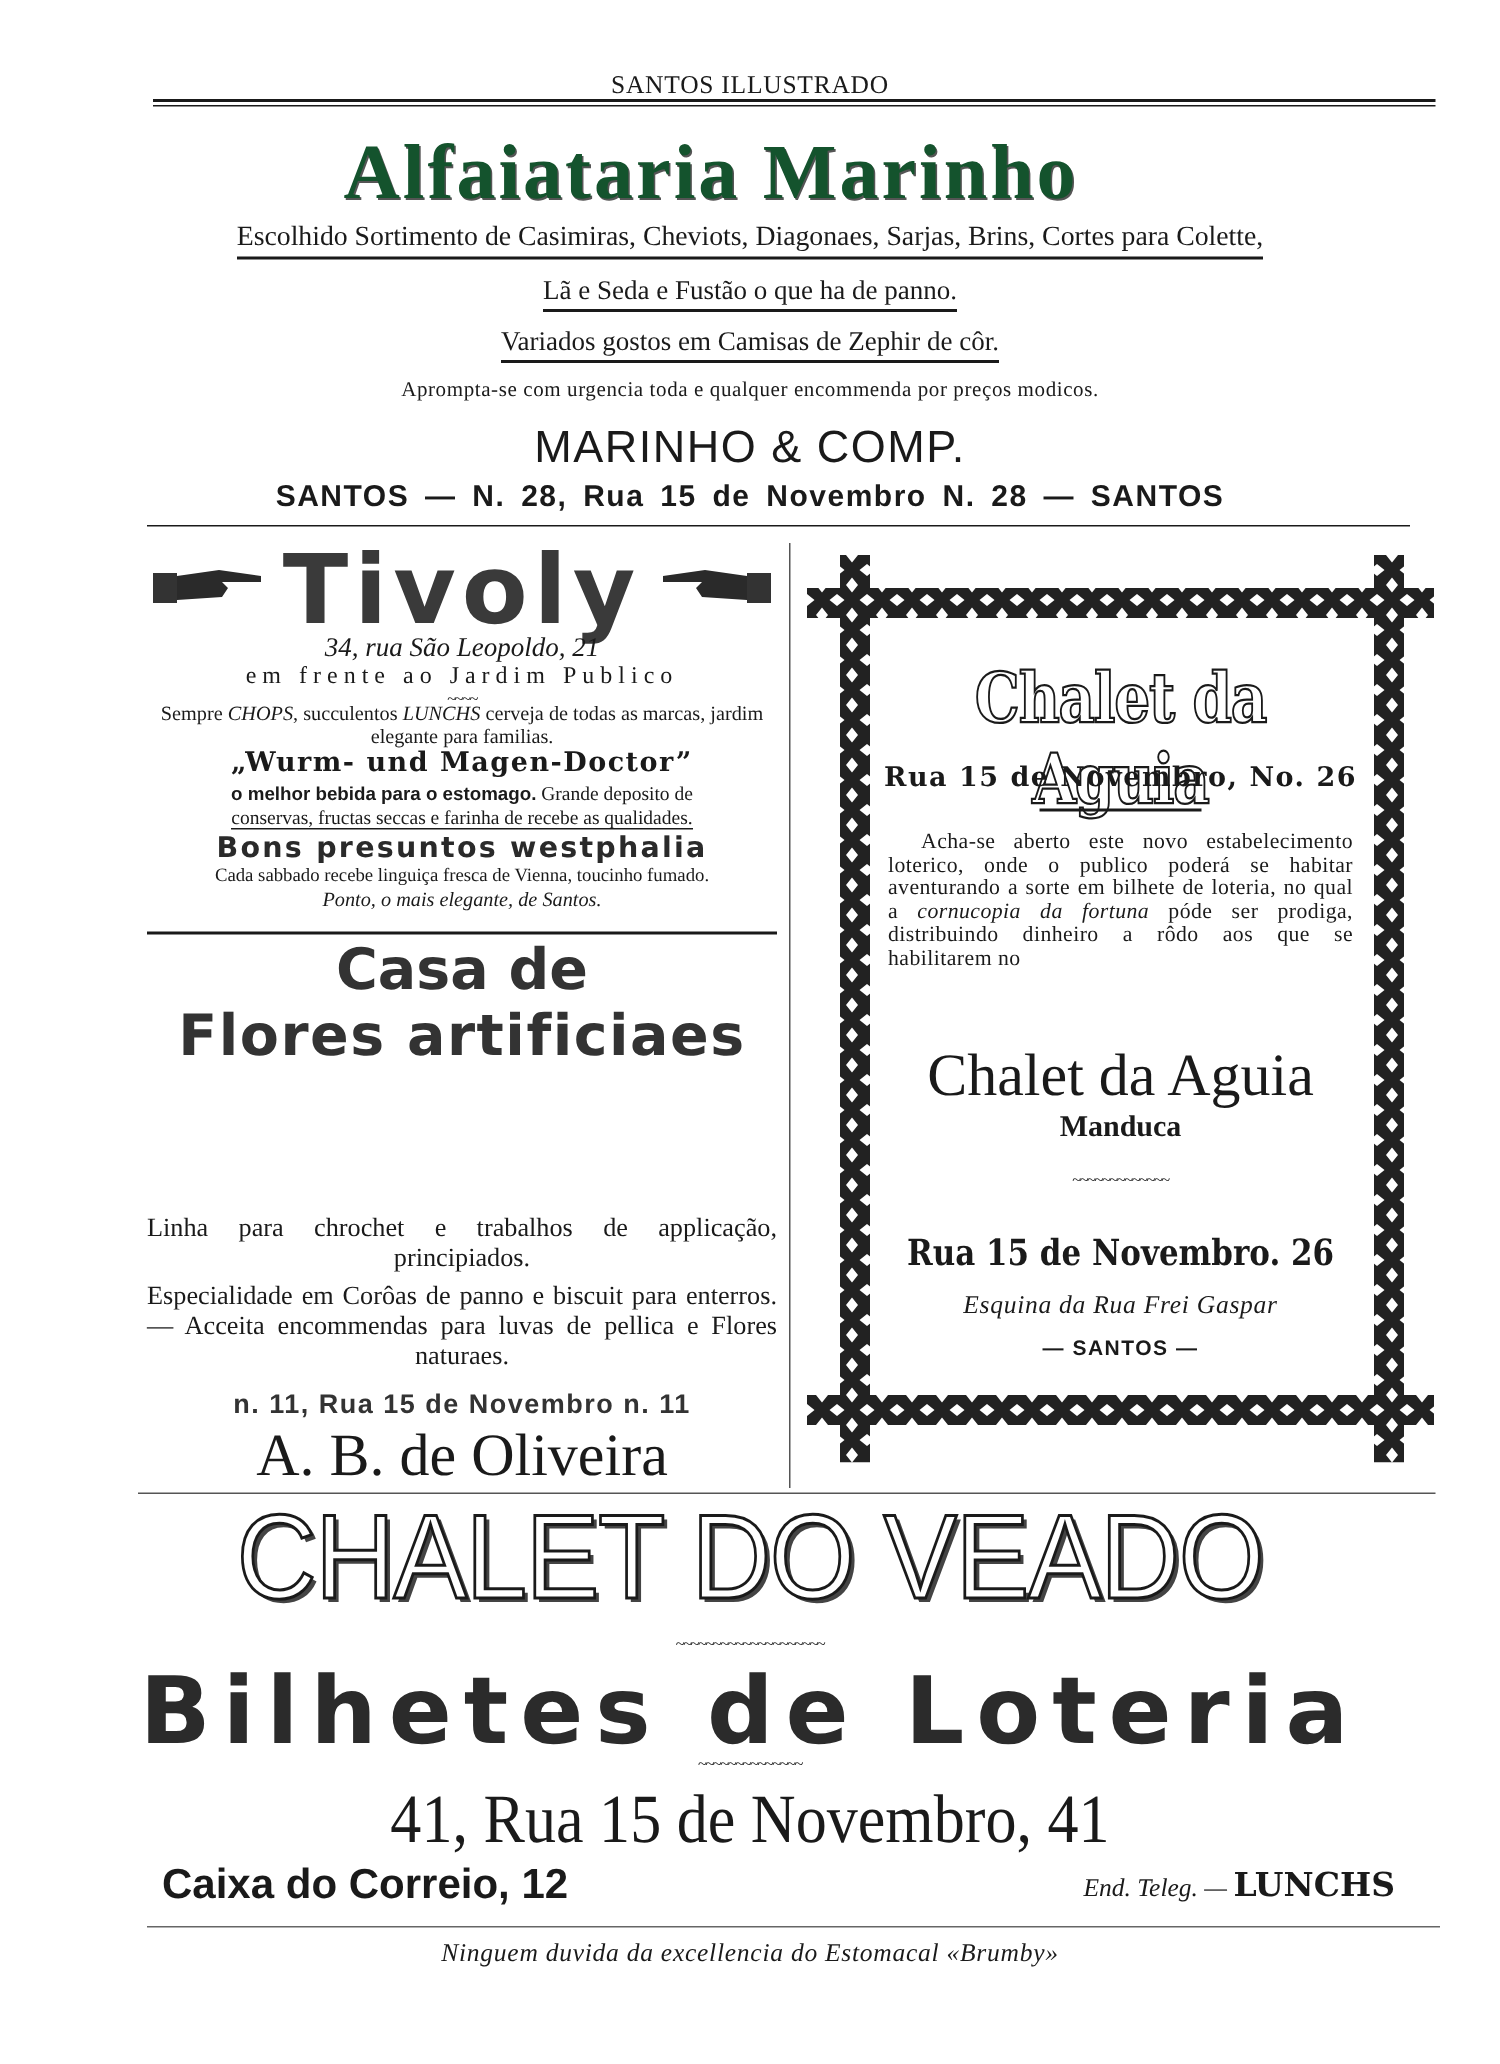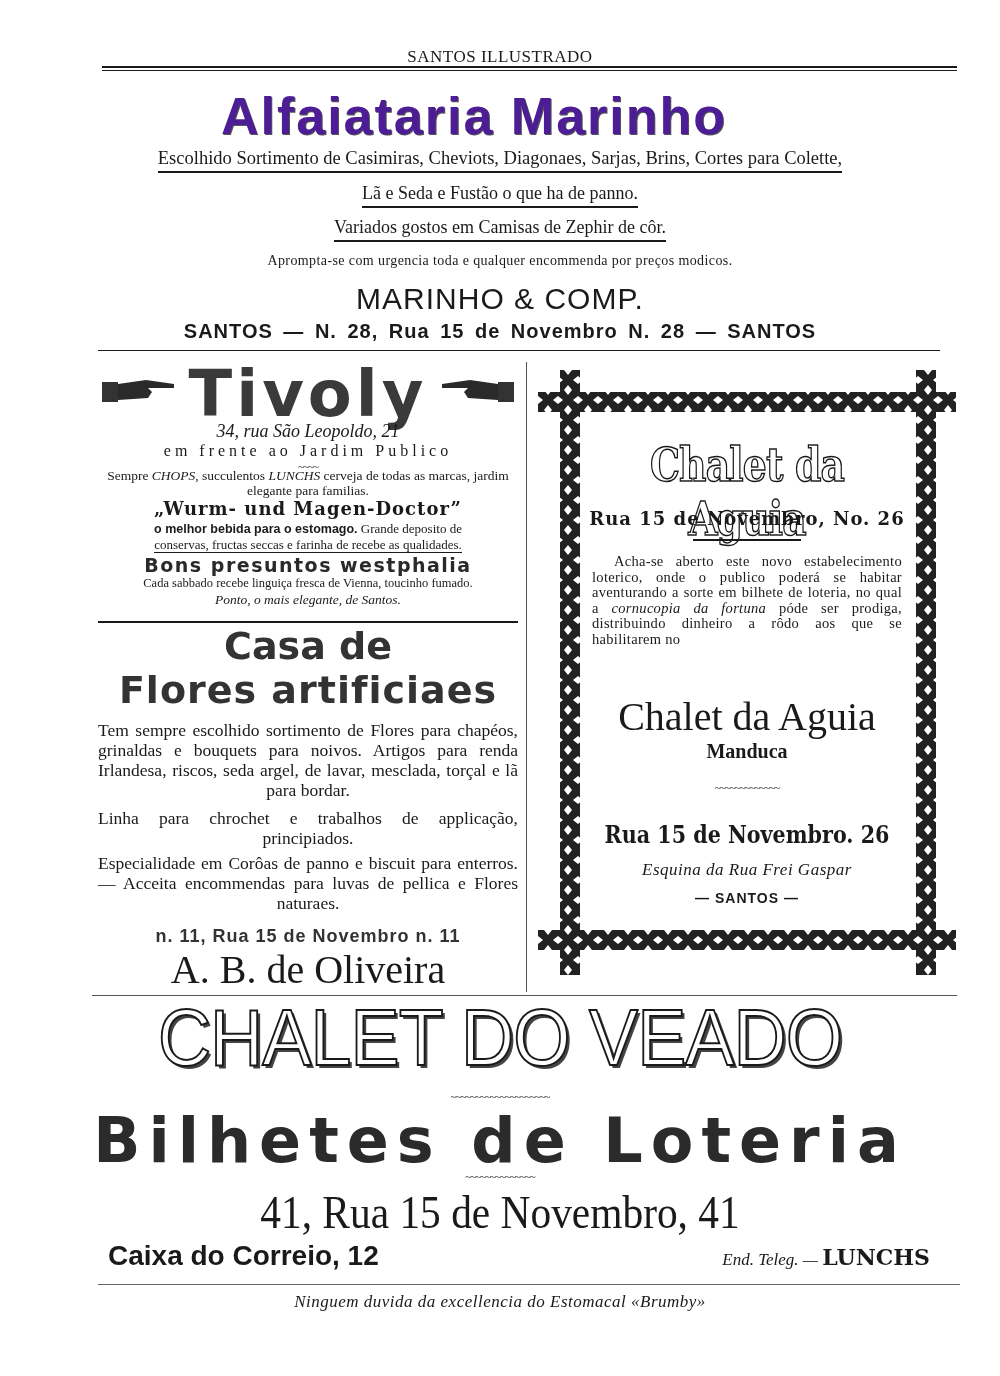--- a/index.html
+++ b/index.html
@@ -3,21 +3,21 @@
 <meta charset="utf-8">
 <style>
   html, body { margin:0; padding:0; background:#ffffff; }
   body { width:1000px; height:1376px; position:relative; overflow:hidden; color:#1a1a1a; font-family:"Liberation Serif", serif; }
   .abs { position:absolute; }
   .center { text-align:center; }
   .rule { position:absolute; background:#1a1a1a; }
 
   
   #running-head { left:0; width:1000px; top:47px; font-size:17px; letter-spacing:0.5px; }
-  #alf-title { left:0; width:948px; top:86px; font-size:52px; font-weight:900; letter-spacing:2px; font-family:Liberation Sans, sans-serif; color:#4c1d95; text-shadow:1px 1px 0 #555; }
+  #alf-title { left:0; width:948px; top:86px; font-size:52px; font-weight:900; letter-spacing:2px; font-family:Liberation Serif, serif; color:#14532d; text-shadow:1px 1px 0 #555; }
   .uline { display:inline-block; border-bottom:2px solid #1a1a1a; padding-bottom:2px; }
   .ad-line { left:0; width:1000px; font-size:18px; font-family:"Liberation Serif", serif; }
   #alf-l1 { top:148px; font-size:18.5px; }
   #alf-l2 { top:183px; }
   #alf-l3 { top:217px; }
   #alf-l4 { top:253px; font-size:14px; letter-spacing:0.4px; }
   #alf-company { top:282px; font-size:30px; font-family:"Liberation Sans", sans-serif; letter-spacing:1px; }
   #alf-address { top:320px; font-size:20px; font-family:"Liberation Sans", sans-serif; font-weight:bold; letter-spacing:1px; word-spacing:4px; }
 
   
@@ -108,21 +108,20 @@
   <div class="abs center" id="tivoly-p2"><span class="sans">o melhor bebida para o estomago.</span><span> Grande deposito de</span><br><span class="ul">conservas, fructas seccas e farinha de recebe as qualidades.</span></div>
   <div class="abs center" id="tivoly-bons">Bons presuntos westphalia</div>
   <div class="abs center" id="tivoly-p3">Cada sabbado recebe linguiça fresca de Vienna, toucinho fumado.</div>
   <div class="abs center" id="tivoly-p4">Ponto, o mais elegante, de Santos.</div>
 </div>
 <div class="rule" style="left:98px; top:621px; width:420px; height:1.5px;"></div>
 
 <div class="abs" id="flores-box">
   <div class="abs center" id="flores-t1">Casa de</div>
   <div class="abs center" id="flores-t2">Flores artificiaes</div>
-  <div class="abs fl-p" id="flores-p1">Tem sempre escolhido sortimento de Flores para chapéos, grinaldas e bouquets para noivos. Artigos para renda Irlandesa, riscos, seda argel, de lavar, mesclada, torçal e lã para bordar.</div>
   <div class="abs fl-p" id="flores-p2">Linha para chrochet e trabalhos de applicação, principiados.</div>
   <div class="abs fl-p" id="flores-p3">Especialidade em Corôas de panno e biscuit para enterros. — Acceita encommendas para luvas de pellica e Flores naturaes.</div>
   <div class="abs center" id="flores-addr">n. 11, Rua 15 de Novembro n. 11</div>
   <div class="abs center" id="flores-owner">A. B. de Oliveira</div>
 </div>
 
 <div class="rule" style="left:526px; top:362px; width:1px; height:630px; background:#555;"></div>
 
 <div class="abs" id="aguia-frame">
   <svg width="418" height="605" style="position:absolute; left:0; top:0;">

